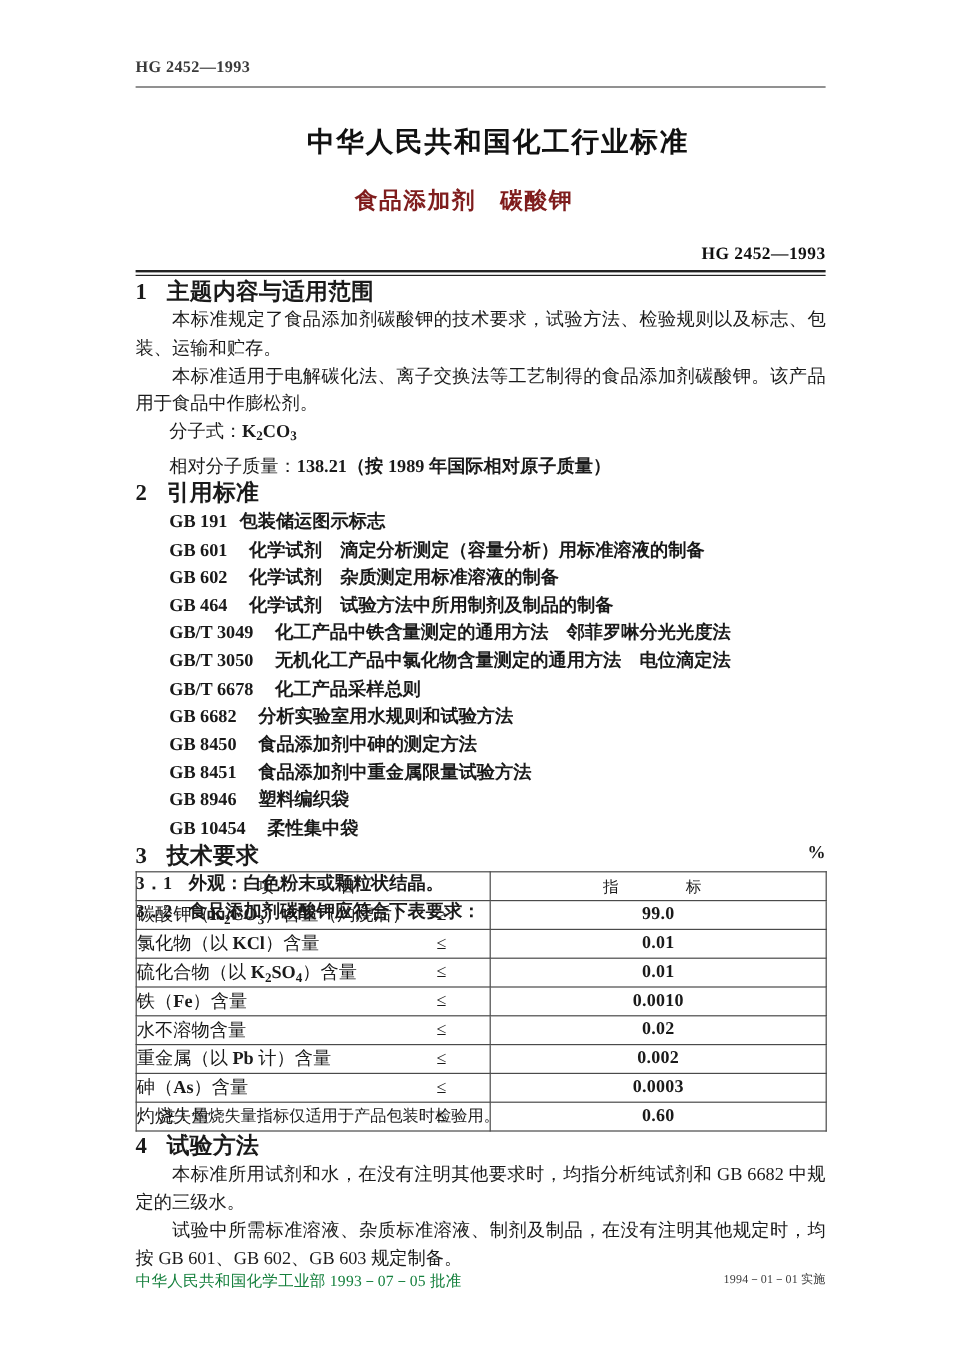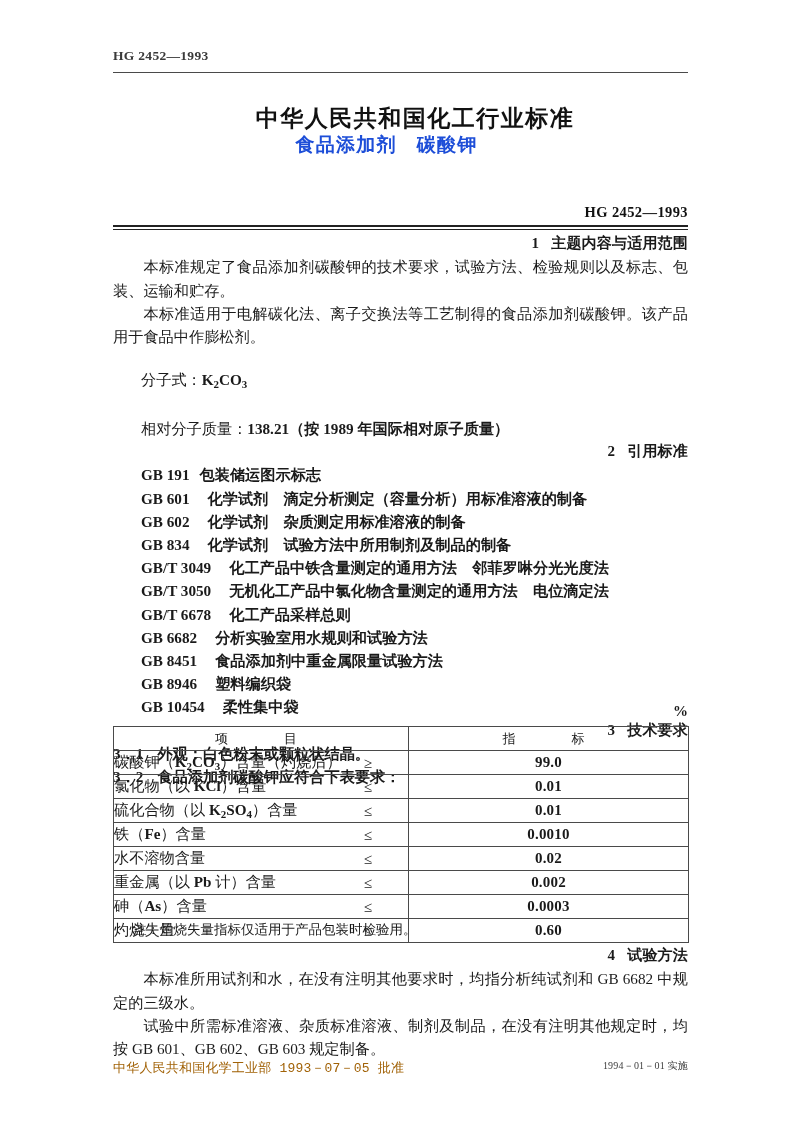--- a/index.html
+++ b/index.html
@@ -49,27 +49,27 @@
     width: 800px;
     text-align: center;
     font-size: 23px;
     font-weight: bold;
     letter-spacing: 1.5px;
     color: #111;
     margin-left: 15px;
   }
   .doc-subtitle {
     position: absolute;
-    left: 0; top: 132px;
+    left: 0; top: 154px;
     width: 773px;
     text-align: center;
     font-size: 19px;
     font-weight: bold;
     letter-spacing: 1.2px;
-    color: #1d4ed8;
+    color: #7f1d1d;
   }
 
   
   .std-no {
     position: absolute;
     right: 112px;
     top: 204px;
     font-size: 14.5px;
     font-weight: bold;
     letter-spacing: .4px;
@@ -96,24 +96,23 @@
   .body-area {
     position: absolute;
     left: 113px;
     top: 232px;
     width: 575px;
     font-size: 15.2px;
     line-height: 23.3px;
   }
   .sec-head {
     font-weight: bold;
-    font-size: 15px;
+    font-size: 19px;
     letter-spacing: .2px;
     white-space: nowrap;
-    text-align: right;
   }
   .sec-head .num { display: inline-block; min-width: 14px; }
   .sec-head .gap { display: inline-block; width: 12px; }
   .sec-sub {
     font-weight: bold;
     font-size: 15.2px;
     white-space: nowrap;
   }
   .sec-sub .num { display: inline-block; min-width: 30px; }
   .sec-sub .gap { display: inline-block; width: 14px; }
@@ -134,21 +133,20 @@
     font-weight: bold;
     display: inline-block;
   }
   .ref-title { padding-left: 10px; text-align: right; }
   .ref-title2 { padding-left: 18px; }
   .formula-line {
     padding-left: 28px;
     font-size: 15.2px;
     line-height: 23.3px;
     white-space: nowrap;
-    margin-top: 20px;
   }
   sub { font-size: .72em; vertical-align: -.28em; }
 
   
   .pct {
     position: absolute;
     right: 112px;
     top: 703px;
     font-size: 15px;
     font-weight: bold;
@@ -209,23 +207,22 @@
     padding-left: 20px;
     white-space: nowrap;
   }
 
   
   .foot-left {
     position: absolute;
     left: 113px;
     top: 1059px;
     font-size: 13px;
-    color: #a16207;
+    color: #15803d;
     letter-spacing: .2px;
-    font-family: Liberation Mono, monospace;
   }
   .foot-right {
     position: absolute;
     right: 112px;
     top: 1059px;
     font-size: 10px;
     color: #3d3d3d;
     letter-spacing: .2px;
   }
 </style>
@@ -259,25 +256,26 @@
       <span>相对分子质量：</span><span class="b">138.21（按 1989 年国际相对原子质量）</span>
     </div>
 
     <div class="sec-head">
       <span class="num">2</span><span class="gap"></span><span>引用标准</span>
     </div>
 
     <div class="ref-line"><span class="ref-code">GB 191</span><span class="ref-title b">包装储运图示标志</span></div>
     <div class="ref-line"><span class="ref-code">GB 601</span><span class="ref-title2 b">化学试剂　滴定分析测定（容量分析）用标准溶液的制备</span></div>
     <div class="ref-line"><span class="ref-code">GB 602</span><span class="ref-title2 b">化学试剂　杂质测定用标准溶液的制备</span></div>
-    <div class="ref-line"><span class="ref-code">GB 834</span><span class="ref-title2 b">化学试剂　试验方法中所用制剂及制品的制备</span></div>
+    <div class="ref-line"><span class="ref-code">GB 464</span><span class="ref-title2 b">化学试剂　试验方法中所用制剂及制品的制备</span></div>
     <div class="ref-line"><span class="ref-code">GB/T 3049</span><span class="ref-title2 b">化工产品中铁含量测定的通用方法　邻菲罗啉分光光度法</span></div>
     <div class="ref-line"><span class="ref-code">GB/T 3050</span><span class="ref-title2 b">无机化工产品中氯化物含量测定的通用方法　电位滴定法</span></div>
     <div class="ref-line"><span class="ref-code">GB/T 6678</span><span class="ref-title2 b">化工产品采样总则</span></div>
     <div class="ref-line"><span class="ref-code">GB 6682</span><span class="ref-title2 b">分析实验室用水规则和试验方法</span></div>
+    <div class="ref-line"><span class="ref-code">GB 8450</span><span class="ref-title2 b">食品添加剂中砷的测定方法</span></div>
     <div class="ref-line"><span class="ref-code">GB 8451</span><span class="ref-title2 b">食品添加剂中重金属限量试验方法</span></div>
     <div class="ref-line"><span class="ref-code">GB 8946</span><span class="ref-title2 b">塑料编织袋</span></div>
     <div class="ref-line"><span class="ref-code">GB 10454</span><span class="ref-title2 b">柔性集中袋</span></div>
 
     <div class="sec-head">
       <span class="num">3</span><span class="gap"></span><span>技术要求</span>
     </div>
     <div class="sec-sub">
       <span class="num">3．1</span><span class="gap"></span><span>外观：白色粉末或颗粒状结晶。</span>
     </div>

